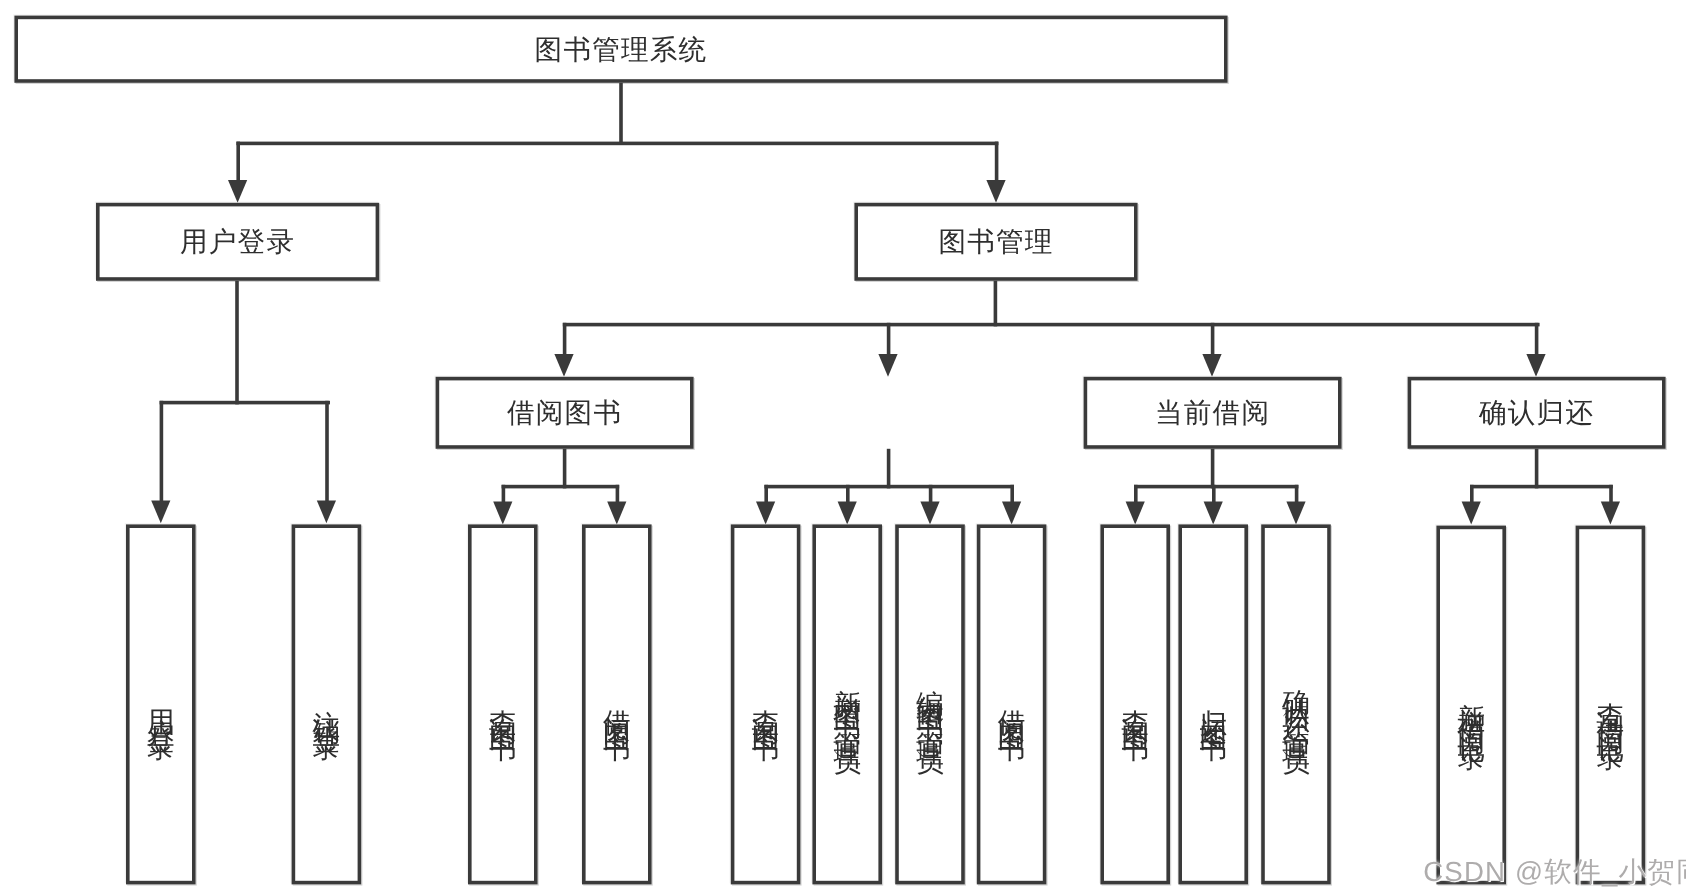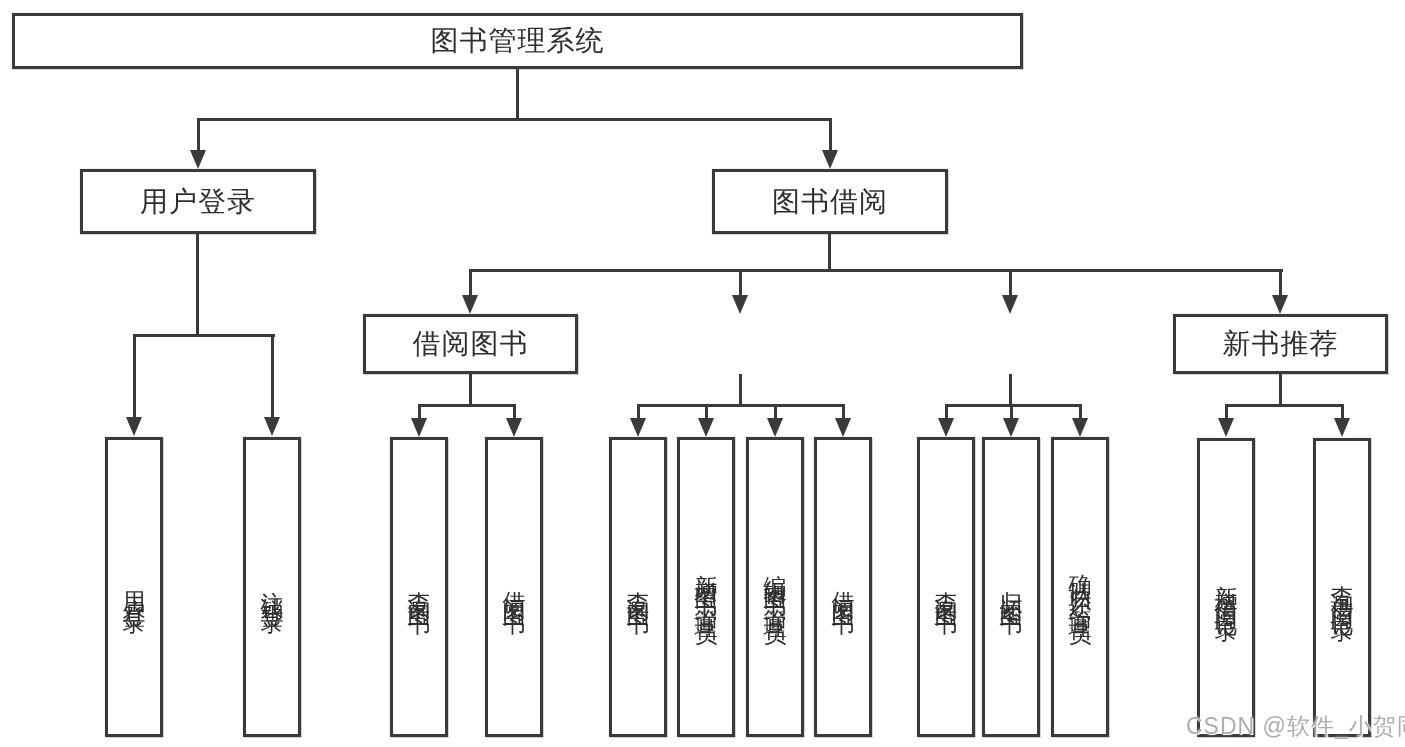--- a/index.html
+++ b/index.html
@@ -4,21 +4,21 @@
 <style>
   html,body{margin:0;padding:0;background:#ffffff;}
   #canvas{
     position:relative;width:1405px;height:747px;background:#ffffff;
     font-family:"Liberation Sans","DejaVu Sans",sans-serif;
     overflow:hidden;
   }
   .hbox{
     position:absolute;background:#ffffff;border:3px solid #3a3a3a;
     box-sizing:border-box;display:flex;align-items:center;justify-content:center;
-    font-size:28px;color:#2e2e2e;letter-spacing:1px;
+    font-size:23px;color:#2e2e2e;letter-spacing:1px;
     box-shadow:1px 1px 0 rgba(160,160,160,.45), -1px -1px 0 rgba(200,200,200,.25);
   }
   .vbox{
     position:absolute;background:#ffffff;border:3px solid #3a3a3a;
     box-sizing:border-box;display:flex;align-items:center;justify-content:center;
     box-shadow:1px 1px 0 rgba(160,160,160,.45), -1px -1px 0 rgba(200,200,200,.25);
   }
   .vbox span{
     writing-mode:vertical-rl;text-orientation:mixed;
     font-size:23px;color:#2e2e2e;letter-spacing:7px;line-height:1;
@@ -51,21 +51,21 @@
   <div class="hline" style="left:197px;top:118px;width:635px;"></div>
   <div class="vline" style="left:197px;top:118px;height:34px;"></div>
   <div class="arr" style="left:190px;top:150px;"></div>
   <div class="vline" style="left:829px;top:118px;height:34px;"></div>
   <div class="arr" style="left:822px;top:150px;"></div>
 
   <div class="hbox" style="left:80px;top:169px;width:236px;height:65px;">
     <span>用户登录</span>
   </div>
   <div class="hbox" style="left:712px;top:169px;width:236px;height:65px;">
-    <span>图书借阅</span>
+    <span>图书管理</span>
   </div>
 
   <div class="vline" style="left:196px;top:234px;height:103px;"></div>
   <div class="hline" style="left:133px;top:334px;width:142px;"></div>
   <div class="vline" style="left:133px;top:334px;height:84px;"></div>
   <div class="arr" style="left:126px;top:417px;"></div>
   <div class="vline" style="left:271px;top:334px;height:84px;"></div>
   <div class="arr" style="left:264px;top:417px;"></div>
 
   <div class="vline" style="left:828px;top:234px;height:38px;"></div>
@@ -75,22 +75,25 @@
   <div class="vline" style="left:739px;top:269px;height:28px;"></div>
   <div class="arr" style="left:732px;top:295px;"></div>
   <div class="vline" style="left:1009px;top:269px;height:28px;"></div>
   <div class="arr" style="left:1002px;top:295px;"></div>
   <div class="vline" style="left:1279px;top:269px;height:28px;"></div>
   <div class="arr" style="left:1272px;top:295px;"></div>
 
   <div class="hbox" style="left:363px;top:314px;width:215px;height:60px;">
     <span>借阅图书</span>
   </div>
+  <div class="hbox" style="left:903px;top:314px;width:215px;height:60px;">
+    <span>当前借阅</span>
+  </div>
   <div class="hbox" style="left:1173px;top:314px;width:215px;height:60px;">
-    <span>新书推荐</span>
+    <span>确认归还</span>
   </div>
 
   <div class="vline" style="left:469px;top:374px;height:33px;"></div>
   <div class="hline" style="left:418px;top:404px;width:98px;"></div>
   <div class="vline" style="left:418px;top:404px;height:16px;"></div>
   <div class="arr" style="left:411px;top:418px;"></div>
   <div class="vline" style="left:513px;top:404px;height:16px;"></div>
   <div class="arr" style="left:506px;top:418px;"></div>
 
   <div class="vline" style="left:739px;top:374px;height:33px;"></div>

